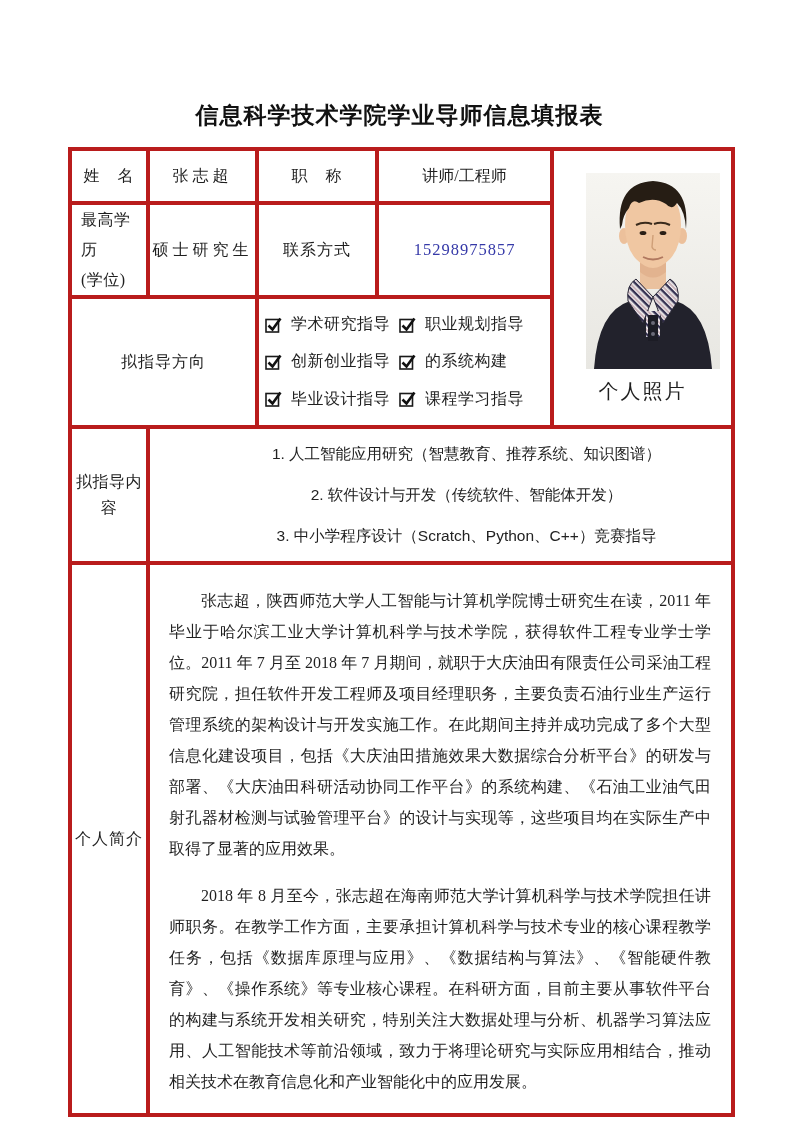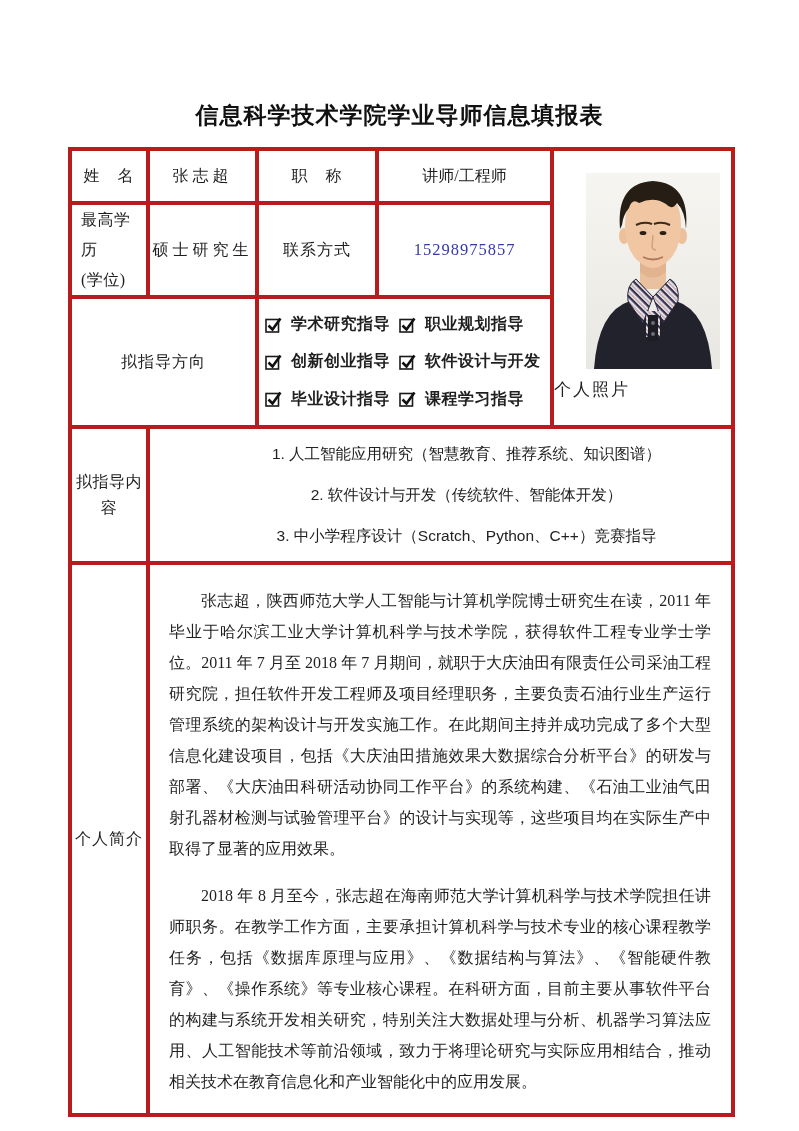--- a/index.html
+++ b/index.html
@@ -24,37 +24,37 @@
   .val{letter-spacing:4px;margin-left:17px;}
   .edu-lbl{text-align:left;padding-left:9px;white-space:pre-line;line-height:30px;letter-spacing:0.5px;}
   .phone{color:#3539a8;letter-spacing:1px;font-size:16.5px;}
   .cb-cell{vertical-align:middle;}
   .cb-grid{
     display:grid;grid-template-columns:134px 1fr;grid-template-rows:1fr 1fr 1fr;
     height:112px;padding:7px 0 7px 6px;align-items:center;
   }
   .cb-item{display:flex;align-items:center;gap:9px;}
   .cb-box{width:17px;height:16px;flex:none;display:inline-block;}
-  .cb-label{letter-spacing:0.5px;white-space:nowrap;font-weight:bold;}
+  .cb-label{letter-spacing:0.5px;white-space:nowrap;}
   .content-cell{vertical-align:middle;}
   .content-inner{
     display:flex;flex-direction:column;justify-content:center;gap:20px;
     padding-left:52px;text-align:left;height:132px;
     font-family:"Liberation Sans","DejaVu Sans",sans-serif;font-size:15.5px;color:#222;align-items:center;
   }
   .wrap-lbl{display:inline-block;width:70px;line-height:26px;letter-spacing:0.5px;}
   .bio-cell{vertical-align:top;}
   .bio-inner{padding:4px 4px 0 3px;text-align:justify;}
   .bio-inner p{margin:16px;text-indent:2em;font-size:16px;line-height:31px;}
   .photo-cell{position:relative;vertical-align:top;}
   .photo{position:absolute;left:32px;top:22px;width:134px;height:196px;}
   .photo svg{display:block;}
   .photo-caption{
-    position:absolute;top:227px;left:0;width:100%;text-align:left;
-    font-size:17px;letter-spacing:2px;
+    position:absolute;top:227px;left:0;width:100%;text-align:center;
+    font-size:20px;letter-spacing:2px;
   }
 </style>
 </head>
 <body>
 
 <div class="doc-title">信息科学技术学院学业导师信息填报表</div>
 
 <table class="form">
   <colgroup>
     <col style="width:78px">
@@ -152,21 +152,21 @@
                   <rect x="1" y="2.5" width="12.5" height="12.5" fill="none" stroke="#1a1a1a" stroke-width="1.6"></rect>
                   <path d="M3.5 8.5 L7.5 12.5 L15.5 1.5" fill="none" stroke="#111" stroke-width="2.6"></path>
                 </svg></span>
           <span class="cb-label">创新创业指导</span>
         </div>
         <div class="cb-item">
           <span class="cb-box"><svg width="17" height="16" viewBox="0 0 17 16">
                   <rect x="1" y="2.5" width="12.5" height="12.5" fill="none" stroke="#1a1a1a" stroke-width="1.6"></rect>
                   <path d="M3.5 8.5 L7.5 12.5 L15.5 1.5" fill="none" stroke="#111" stroke-width="2.6"></path>
                 </svg></span>
-          <span class="cb-label">软件设计与开发</span>
+          <span class="cb-label">的系统构建</span>
         </div>
         <div class="cb-item">
           <span class="cb-box"><svg width="17" height="16" viewBox="0 0 17 16">
                   <rect x="1" y="2.5" width="12.5" height="12.5" fill="none" stroke="#1a1a1a" stroke-width="1.6"></rect>
                   <path d="M3.5 8.5 L7.5 12.5 L15.5 1.5" fill="none" stroke="#111" stroke-width="2.6"></path>
                 </svg></span>
           <span class="cb-label">毕业设计指导</span>
         </div>
         <div class="cb-item">
           <span class="cb-box"><svg width="17" height="16" viewBox="0 0 17 16">

